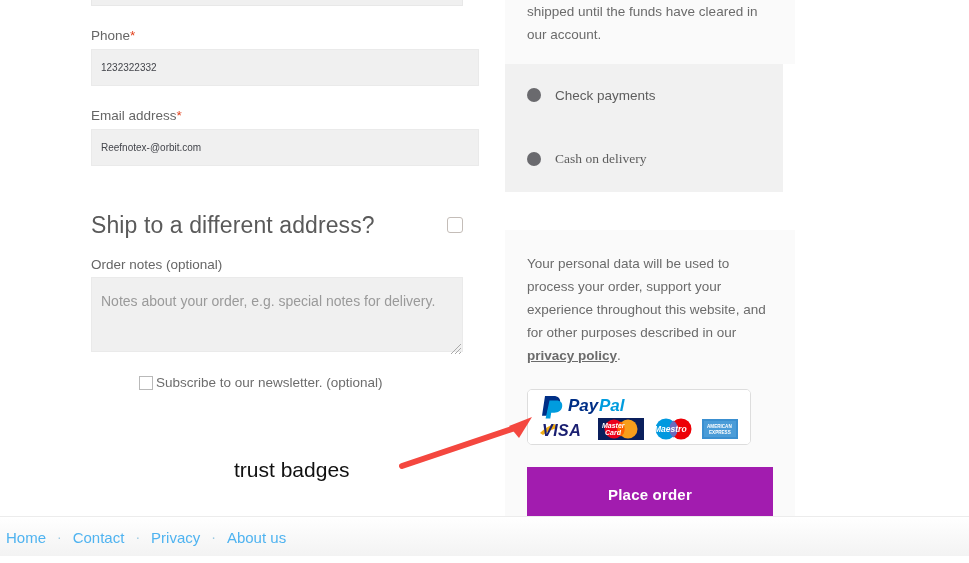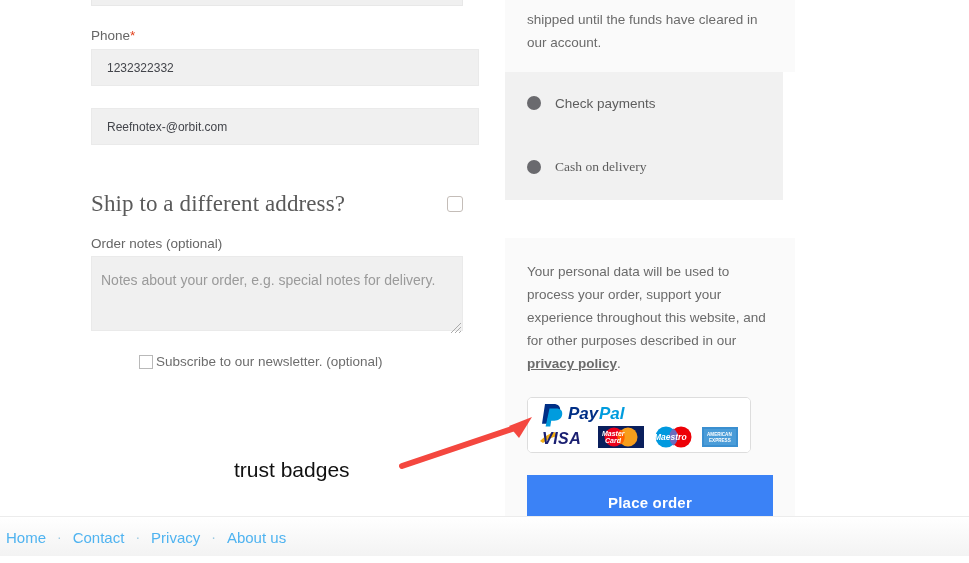--- a/index.html
+++ b/index.html
@@ -18,31 +18,31 @@
     border-top:none;box-sizing:border-box;
   }
   .form-row{margin-top:22px;}
   .form-label{
     font-size:13.5px;color:#666;line-height:16px;margin-bottom:5px;
     font-family:"Liberation Sans",sans-serif;
   }
   .req{color:#e2401c;font-size:13.5px;}
   .text-input{
     width:388px;height:37px;background:#f0f0f0;border:1px solid #eaeaea;
-    box-sizing:border-box;font-size:12px;color:#43454b;
-    padding:0 15px;outline:none;font-family:"Liberation Sans",sans-serif;
+    box-sizing:border-box;font-size:10px;color:#43454b;
+    padding:0 9px;outline:none;font-family:"Liberation Sans",sans-serif;
   }
 
   .ship-head{
     margin-top:44px;display:flex;align-items:center;
     justify-content:space-between;width:372px;
   }
   .ship-title{
     font-size:23px;color:#5a5a5a;font-weight:300;
-    letter-spacing:0.1px;line-height:30px;font-family:Liberation Serif, serif;
+    letter-spacing:0.1px;line-height:30px;
   }
   .ship-check{
     width:16px;height:16px;border:1px solid #c4bdb8;border-radius:3px;
     background:#fff;box-sizing:border-box;cursor:pointer;
   }
 
   .notes-label{
     font-size:13.5px;color:#666;margin-top:17px;margin-bottom:5px;
   }
   .notes-area{
@@ -61,21 +61,21 @@
   .news-box{
     width:14px;height:14px;border:1px solid #b9b9b9;background:#fff;
     box-sizing:border-box;margin-top:1px;cursor:pointer;flex:0 0 auto;
   }
   .news-label{font-size:13.5px;color:#6d6d6d;line-height:16px;margin-left:3px;}
 
   
   .right-col{position:absolute;left:505px;top:0;width:290px;}
 
   .panel-top{
-    background:#fafafa;padding:8px 22px 18px 22px;box-sizing:border-box;
+    background:#fafafa;padding:0 22px 18px 22px;box-sizing:border-box;
     width:290px;
   }
   .panel-top p{
     margin:0;font-size:13.5px;color:#6b6b6b;line-height:23px;
   }
   .panel-methods{
     background:#f1f1f1;width:278px;box-sizing:border-box;
     padding:20px 22px 22px 22px;
   }
   .method{display:flex;align-items:center;height:22px;}
@@ -95,21 +95,21 @@
   }
   .privacy-link{color:#6b6b6b;text-decoration:underline;font-weight:bold;}
 
   .badge-wrap{
     margin-top:22px;width:224px;height:56px;
     border:1px solid #ddd;border-radius:5px;background:#fff;
     box-sizing:border-box;position:relative;overflow:hidden;
   }
 
   .place-order{
-    margin-top:22px;width:246px;height:54px;background:#3b82f6;
+    margin-top:22px;width:246px;height:54px;background:#a21caf;
     color:#ffffff;border:none;font-size:15px;font-weight:bold;
     cursor:pointer;font-family:"Liberation Sans",sans-serif;
     letter-spacing:.2px;
   }
   .panel-privacy-pad{height:12px;}
 
   
   .annot-text{
     position:absolute;left:234px;top:458px;font-size:21px;color:#111;
     font-family:"Liberation Sans",sans-serif;white-space:nowrap;
@@ -138,20 +138,23 @@
     <div class="field-cut"></div>
 
     <div class="form-row">
       <div class="form-label">
         <span>Phone</span><span class="req">*</span>
       </div>
       <input class="text-input" type="text" value="1232322332" style="">
     </div>
 
     <div class="form-row">
+      <div class="form-label">
+        <span>Email address</span><span class="req">*</span>
+      </div>
       <input class="text-input" type="text" value="Reefnotex-@orbit.com" style="">
     </div>
 
     <div class="ship-head">
       <div class="ship-title">Ship to a different address?</div>
       <div class="ship-check"></div>
     </div>
 
     <div class="notes-label">Order notes (optional)</div>
     <div style="position:relative;width:372px;">

